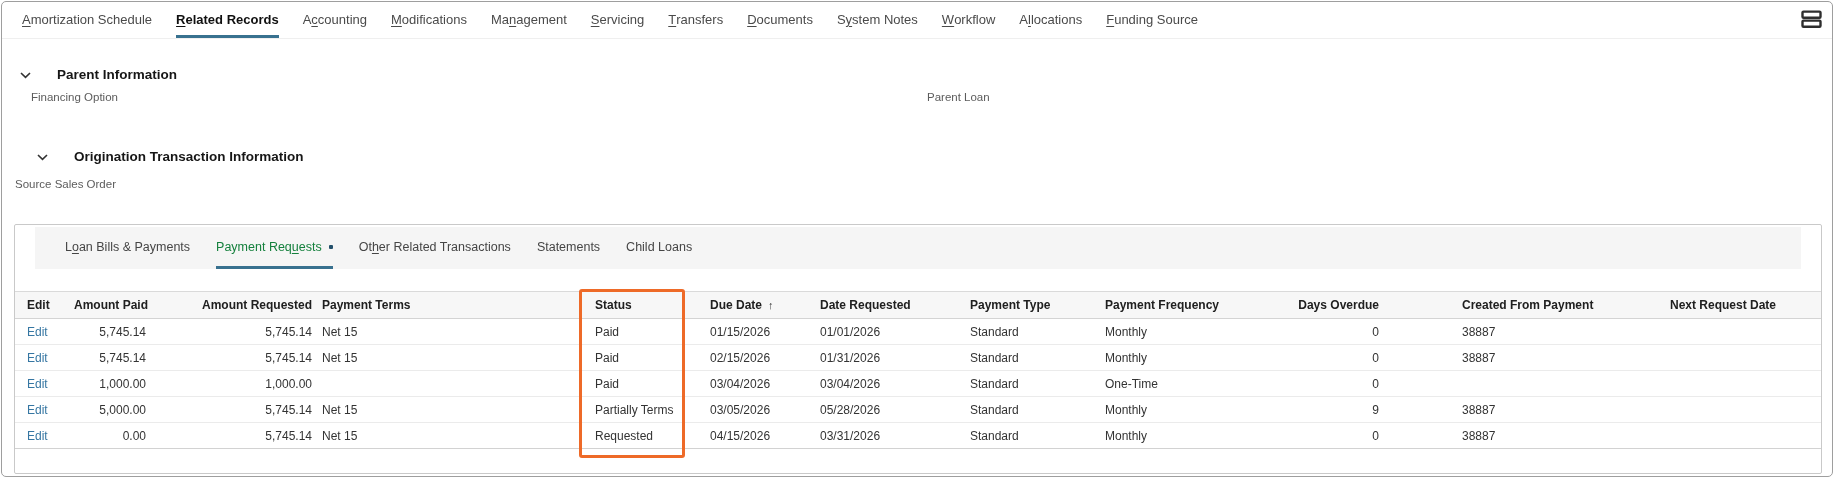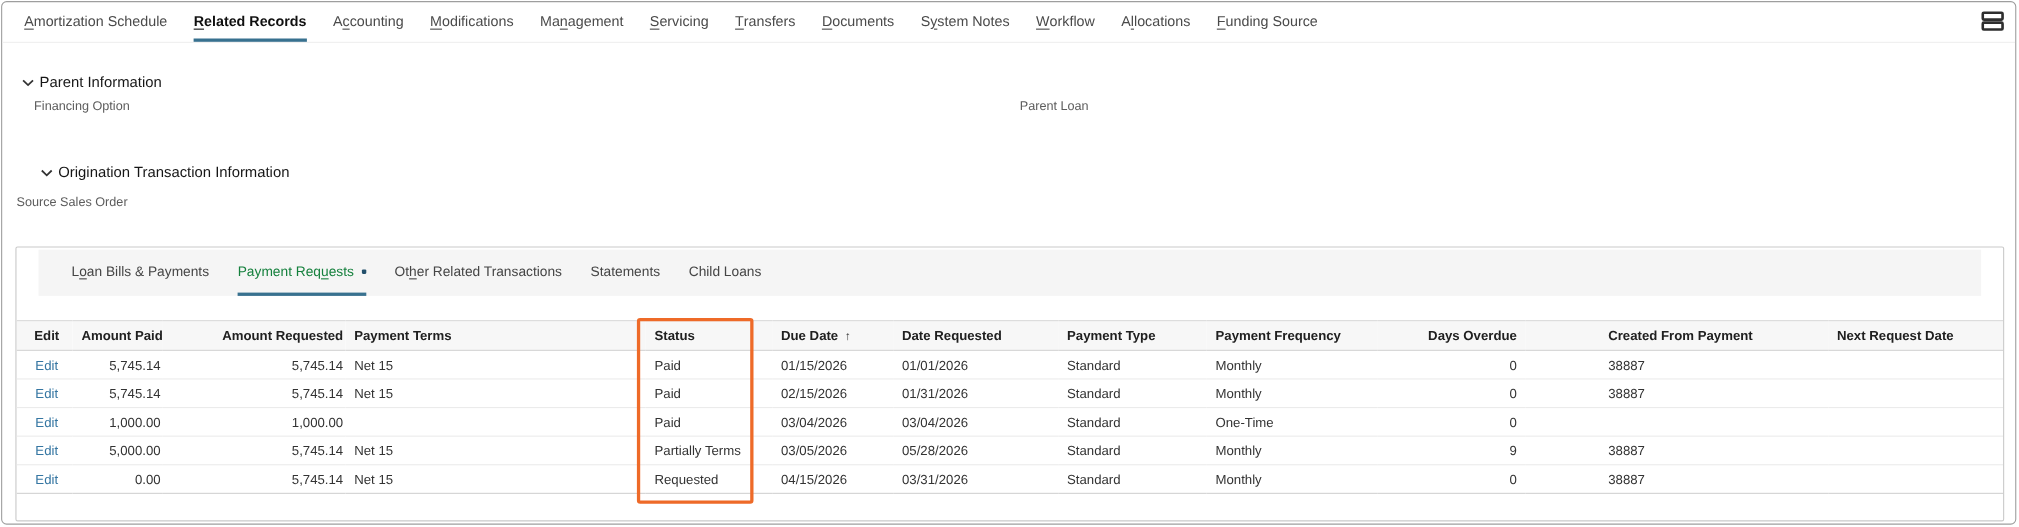--- a/index.html
+++ b/index.html
@@ -18,41 +18,41 @@
   .main-tabs{display:flex;gap:24px;padding-left:20px;height:37px;border-bottom:1px solid #efefef;}
   .main-tab{display:flex;align-items:center;font-size:13px;color:#4a4a4a;white-space:nowrap;
     border-bottom:3px solid transparent;padding-top:2px;cursor:pointer;}
   .main-tab.active{color:#101010;font-weight:700;border-bottom-color:var(--accent);}
   .akey{text-decoration:underline;text-underline-offset:2px;}
 
   .corner-btn{position:absolute;top:7px;right:9px;width:24px;height:21px;background:none;border:none;
     padding:0;cursor:pointer;display:flex;align-items:center;justify-content:center;}
 
   
-  .section-header{position:absolute;display:flex;align-items:center;gap:5px;font-size:13.5px;
-    font-weight:400;color:#161616;cursor:pointer;white-space:nowrap;}
+  .section-header{position:absolute;display:flex;align-items:center;gap:26px;font-size:13.5px;
+    font-weight:700;color:#161616;cursor:pointer;white-space:nowrap;}
   .field-label{position:absolute;font-size:11.5px;color:#5c5c5c;white-space:nowrap;}
 
   
   .panel{position:absolute;left:12px;top:222px;width:1808px;height:250px;border:1px solid #c9c9c9;
     border-radius:2px;background:#fff;overflow:hidden;}
   .subtabs{position:absolute;left:20px;right:20px;top:2px;height:42px;background:#f5f5f5;
     display:flex;gap:26px;padding-left:30px;}
   .subtab{display:flex;align-items:center;font-size:12.5px;color:#454545;white-space:nowrap;
     border-bottom:3px solid transparent;cursor:pointer;}
   .subtab.active{font-weight:400;color:#15803d;border-bottom-color:var(--accent);}
   .menu-dot{width:4px;height:4px;background:#23506b;margin-left:7px;border-radius:1px;display:inline-block;}
 
   .grid{position:absolute;left:0;top:66px;width:100%;border-collapse:collapse;table-layout:fixed;}
   .grid th{height:27px;background:#f7f7f7;border-top:1px solid #dadada;border-bottom:1px solid #d4d4d4;
     font-size:12px;font-weight:700;color:#202020;padding:0 8px;white-space:nowrap;overflow:hidden;}
   .grid td{height:26px;border-bottom:1px solid #ebebeb;font-size:12px;color:#333;
     padding:0 8px;white-space:nowrap;overflow:hidden;}
   .al{text-align:left;}.ar{text-align:right;}
-  .grid th:nth-child(1),.grid td:nth-child(1){padding-left:12px;text-align:center;}
+  .grid th:nth-child(1),.grid td:nth-child(1){padding-left:12px;}
   .grid th:nth-child(2),.grid td:nth-child(2),
   .grid th:nth-child(3),.grid td:nth-child(3){padding-right:2px;}
   .grid th:nth-child(11),.grid td:nth-child(11){padding-left:75px;}
   .grid tbody tr:nth-child(5) td{border-bottom:1px solid #d2d2d2;}
   .grid tr.total td{font-weight:700;border-bottom:none;}
   .edit-link{color:var(--link);text-decoration:none;cursor:pointer;}
   .sort-arrow{margin-left:6px;font-size:11px;color:#333;}
 
   .highlight-box{position:absolute;left:564px;top:64px;width:106px;height:169px;
     border:3px solid var(--orange);border-radius:3px;pointer-events:none;z-index:5;}

